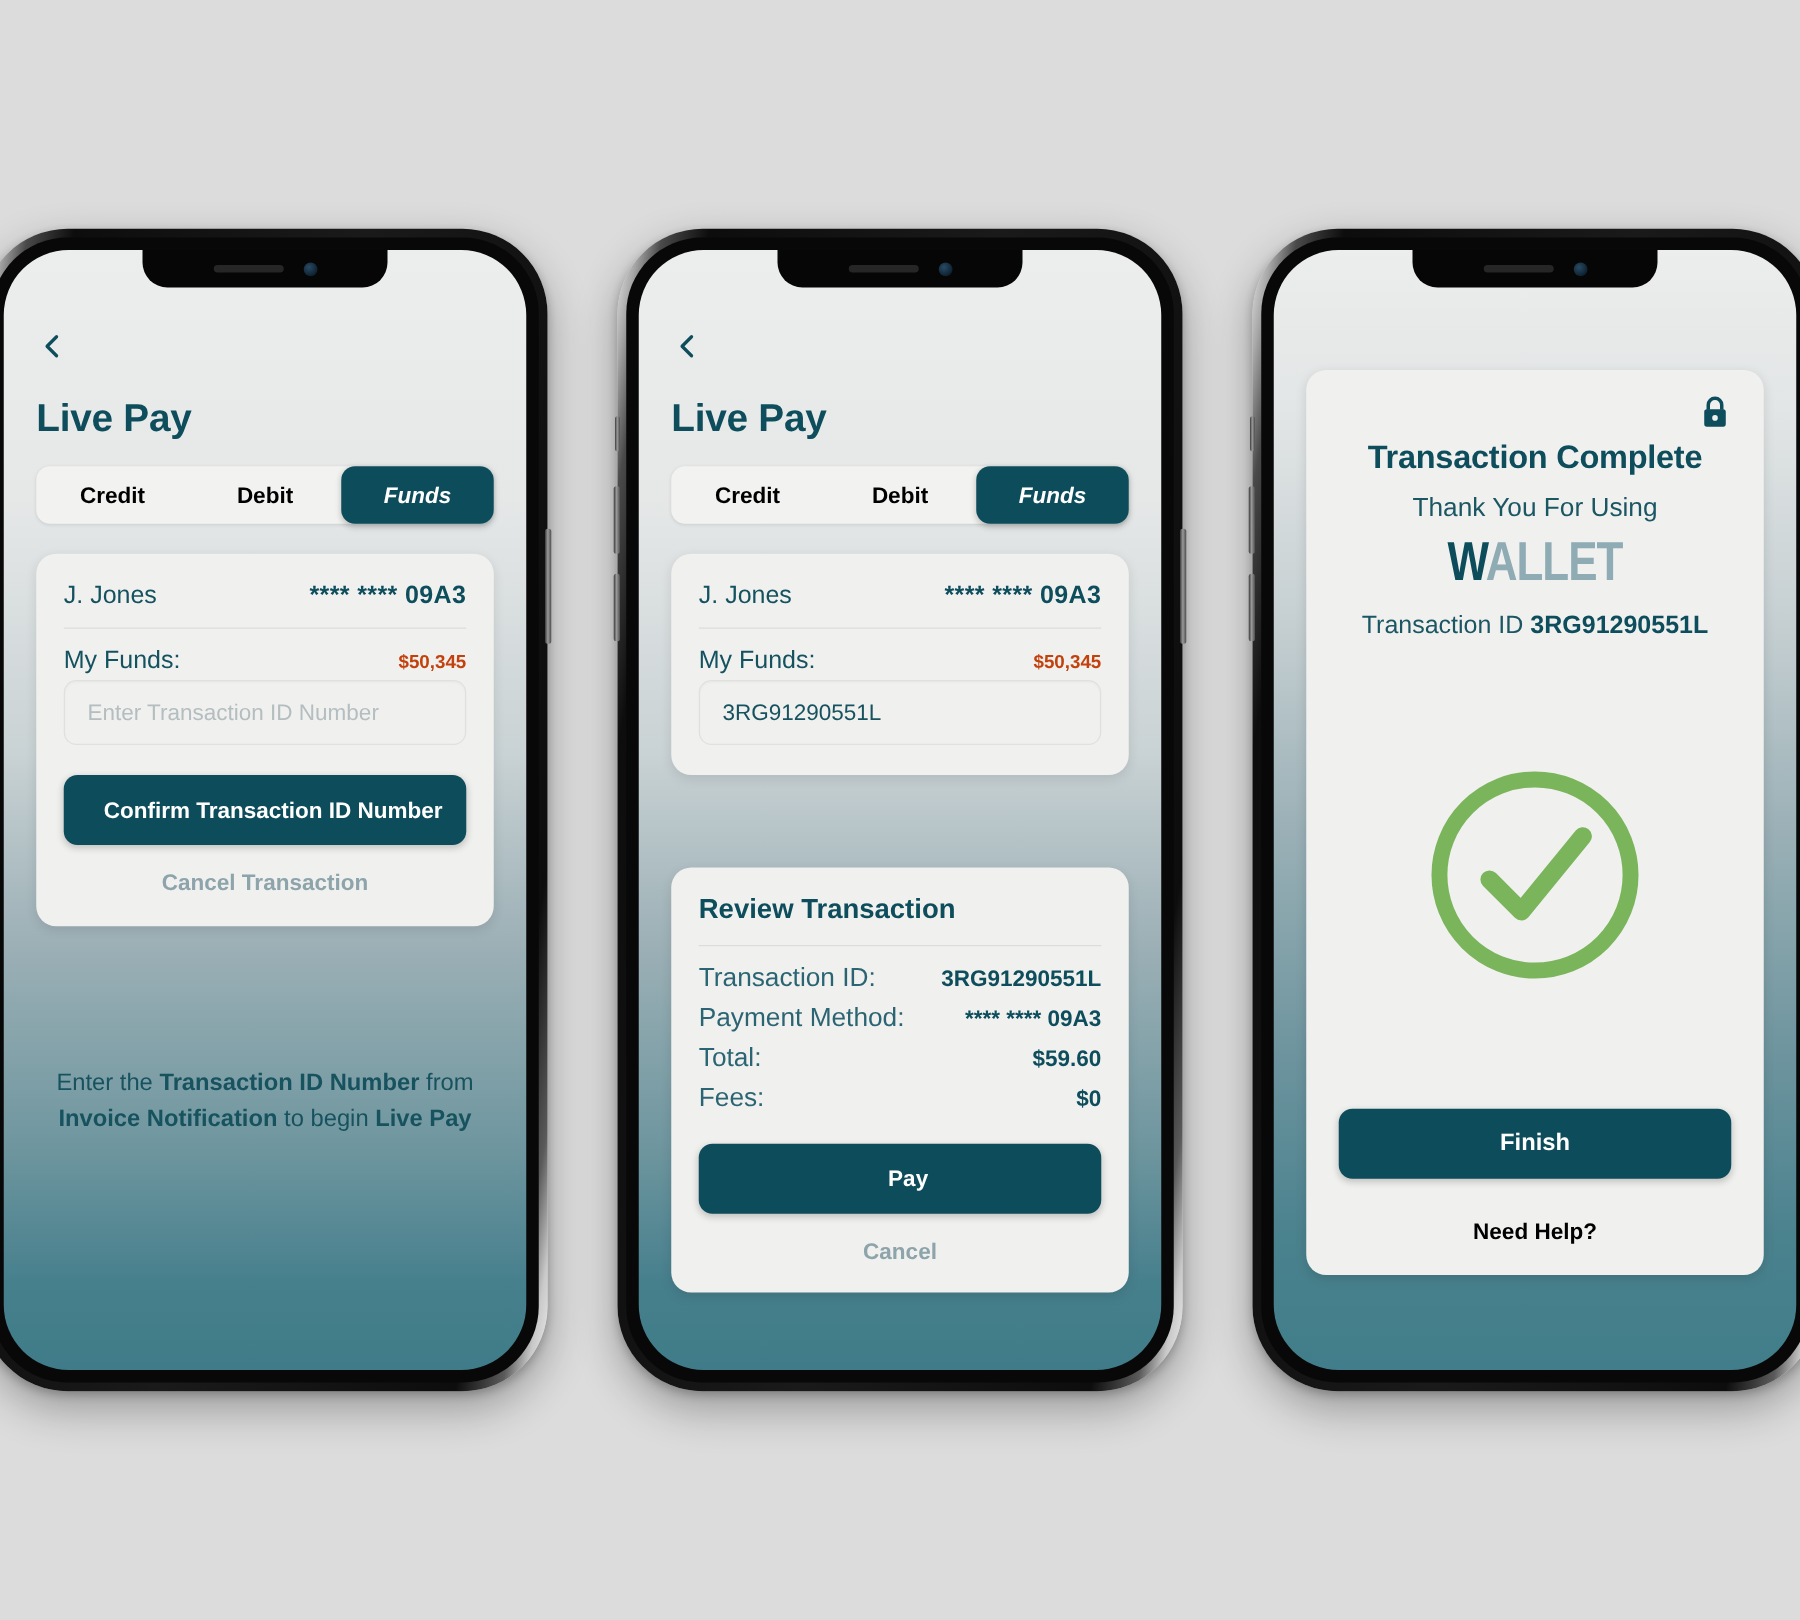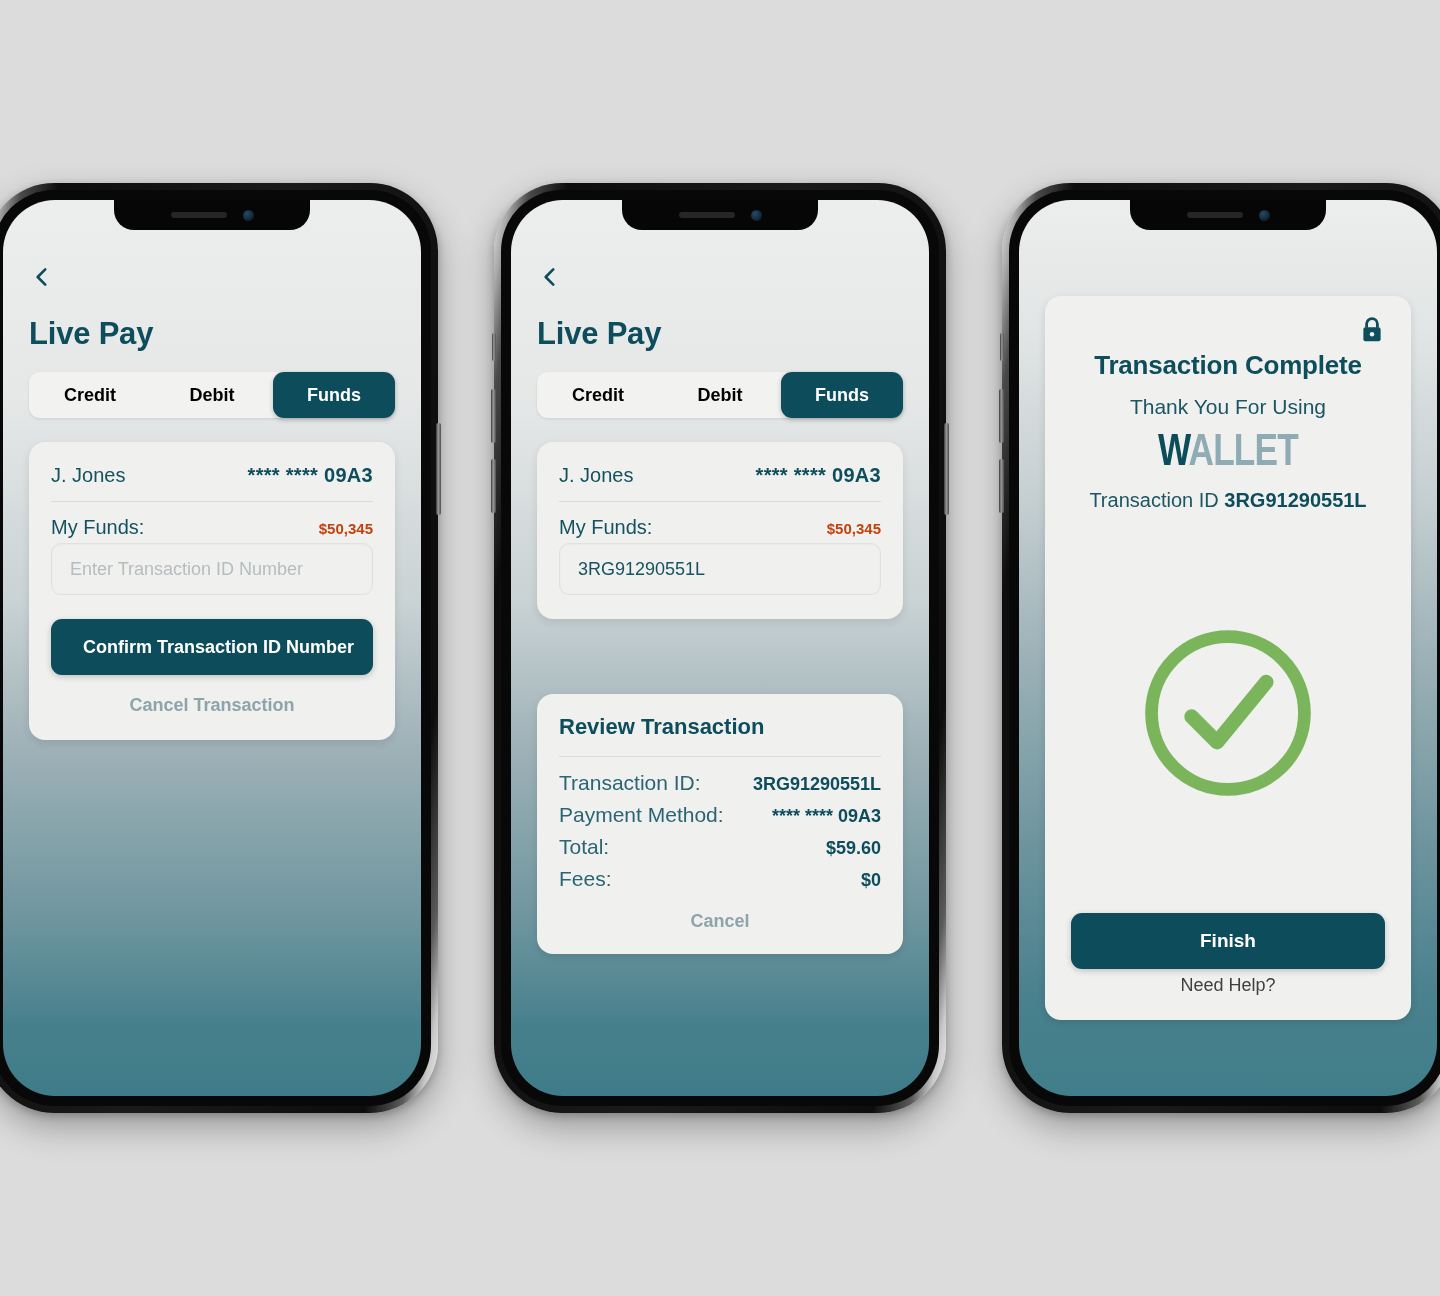--- a/index.html
+++ b/index.html
@@ -94,21 +94,21 @@
     position: relative;
   }
   .seg {
     flex: 1;
     display: flex; align-items: center; justify-content: center;
     font-size: 18px; font-weight: bold;
     color: #000000;
     border-radius: 11px;
     cursor: pointer;
   }
-  .seg.active { background: #0d4c5b; color: #ffffff; box-shadow: 0 2px 5px rgba(0,0,0,.22); }
+  .seg.active { background: #0d4c5b; color: #ffffff; box-shadow: 0 2px 5px rgba(0,0,0,.22); font-style: italic; }
 
   
   .card {
     margin-top: 24px;
     background: #f0f0ef;
     border-radius: 16px;
     padding: 22px 22px 24px 22px;
     box-shadow: 0 3px 9px rgba(0,0,0,.10);
   }
   .row {
@@ -230,24 +230,24 @@
     height: 56px;
     border-radius: 11px;
     background: #0d4c5b;
     color: #fff;
     font-size: 19px; font-weight: bold;
     display: flex; align-items: center; justify-content: center;
     box-shadow: 0 2px 6px rgba(0,0,0,.20);
     cursor: pointer;
   }
   .need-help {
-    margin-top: 6px;
-    text-align: center;
-    font-size: 18px; font-weight: normal;
-    color: #404040;
+    margin-top: 32px;
+    text-align: center;
+    font-size: 18px; font-weight: bold;
+    color: #000000;
     cursor: pointer;
   }
 </style>
 </head>
 <body>
 
 <div class="stage">
 
   <div class="phone">
 
@@ -285,20 +285,24 @@
               <span class="funds-value">$50,345</span>
             </div>
 
             <div class="input placeholder">Enter Transaction ID Number</div>
 
             <div class="btn-primary">Confirm Transaction ID Number</div>
 
             <div class="btn-link">Cancel Transaction</div>
           </div>
 
+          <div class="hint">
+            <span>Enter the </span><b>Transaction ID Number</b><span> from</span><br>
+            <b>Invoice Notification</b><span> to begin </span><b>Live Pay</b>
+          </div>
 
         </div>
       </div>
     </div>
   </div>
 
   <div class="phone">
     <div class="btn-side btn-silent"></div>
     <div class="btn-side btn-volup"></div>
     <div class="btn-side btn-voldn"></div>
@@ -355,20 +359,21 @@
                 <div class="rrow">
                   <span class="rlabel">Total:</span>
                   <span class="rvalue">$59.60</span>
                 </div>
                 <div class="rrow">
                   <span class="rlabel">Fees:</span>
                   <span class="rvalue">$0</span>
                 </div>
               </div>
 
+              <div class="btn-primary">Pay</div>
               <div class="btn-link">Cancel</div>
             </div>
           </div>
 
         </div>
       </div>
     </div>
   </div>
 
   <div class="phone">

